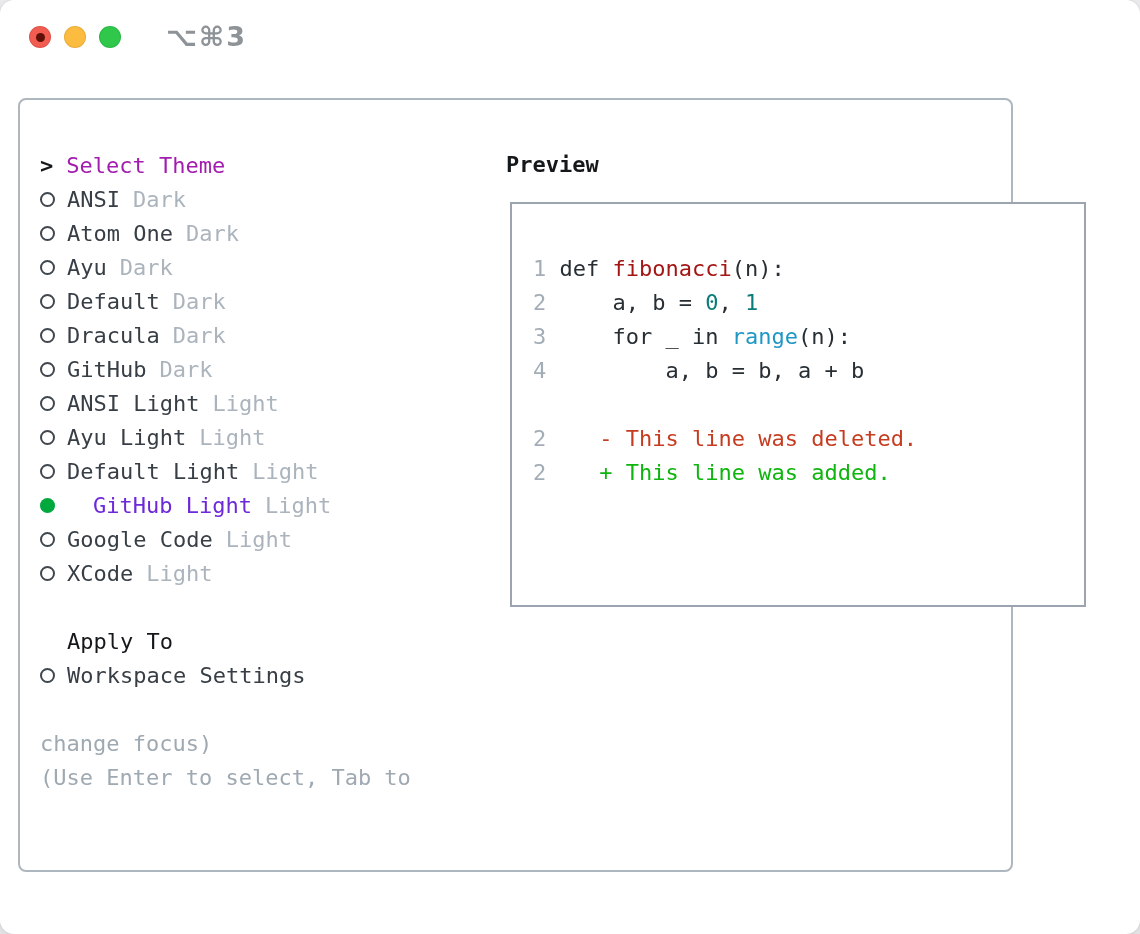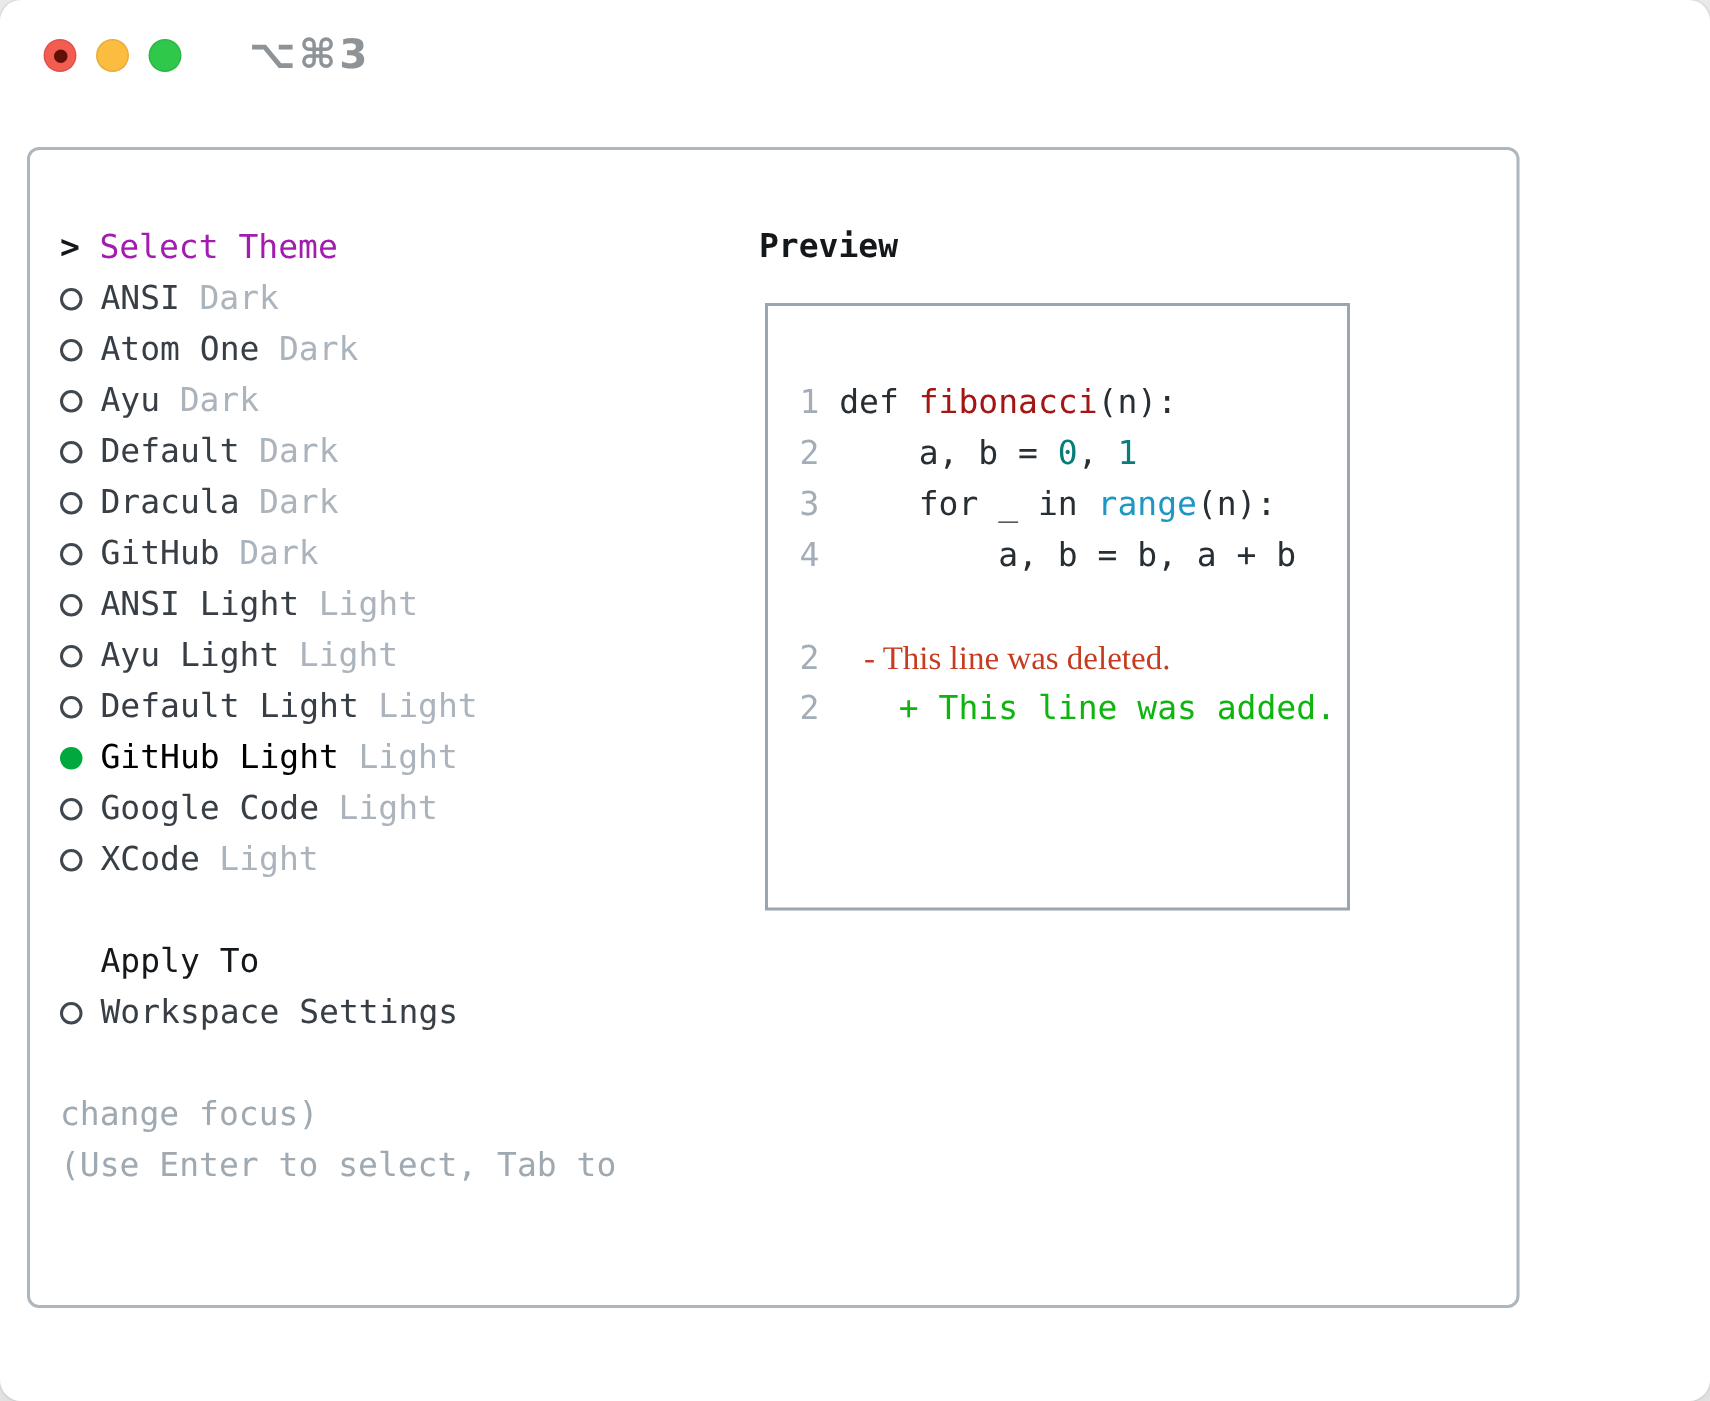--- a/index.html
+++ b/index.html
@@ -43,47 +43,47 @@
   }
   
   .left-col { position: absolute; left: 20px; top: 48px; font-size: 22px; }
   .row { height: 34px; display: flex; align-items: center; white-space: pre; }
   .hdr-text { font-weight: 400; color: #a21caf; }
   .prompt { font-weight: 700; color: #15181b; margin-right: 13px; }
   .marker { width: 15px; height: 15px; margin-right: 12px; flex: 0 0 auto; border-radius: 50%; box-sizing: border-box; }
   .marker.unsel { border: 2px solid #40474e; }
   .marker.sel { background: #00a83e; }
   .theme-name { color: #373e45; }
-  .theme-name.selgreen { color: #000000; }
+  .theme-name.selgreen { color: #6d28d9; margin-left: 26px; }
   .tag { color: #abb4bd; margin-left: 13px; }
   .apply-section { margin-top: 34px; }
   .help { margin-top: 34px; }
   .help .row { color: #9fa9b2; }
   
   .preview-title {
     position: absolute; left: 486px; top: 48px;
     height: 34px; line-height: 34px;
     font-size: 22px; font-weight: 700; color: #15181b;
   }
   .preview-box {
     position: absolute; left: 490px; top: 102px;
-    width: 390px; height: 405px;
+    width: 576px; height: 405px;
     border: 2px solid #9ca5af;
     box-sizing: border-box;
     background: #ffffff;
   }
   .codeblock { position: absolute; left: 21px; top: 48px; font-size: 22px; }
   .cline { height: 34px; line-height: 34px; white-space: pre; }
   .s-ln   { color: #a3adb7; }
   .s-code { color: #272e34; }
   .s-fn   { color: #a31614; }
   .s-num  { color: #0a7d78; }
   .s-bi   { color: #1e97c5; }
   .s-ctx  { color: #858e96; }
-  .s-del  { color: #c63c20; font-family: Liberation Serif, serif; }
+  .s-del  { color: #c63c20; }
   .s-add  { color: #0eb50e; }
 </style>
 </head>
 <body>
 
 <div class="window">
 
   <div class="titlebar">
     <div class="lights">
       <div class="light light-red">

